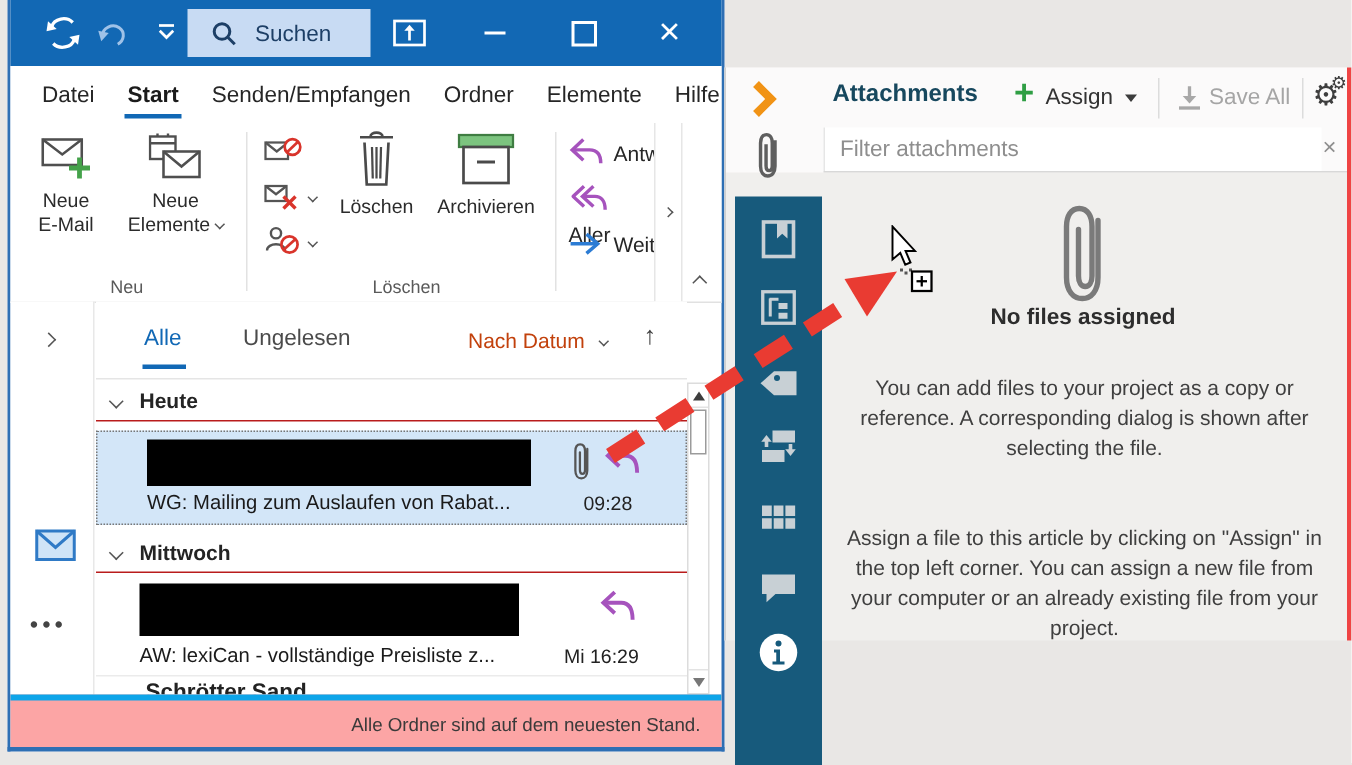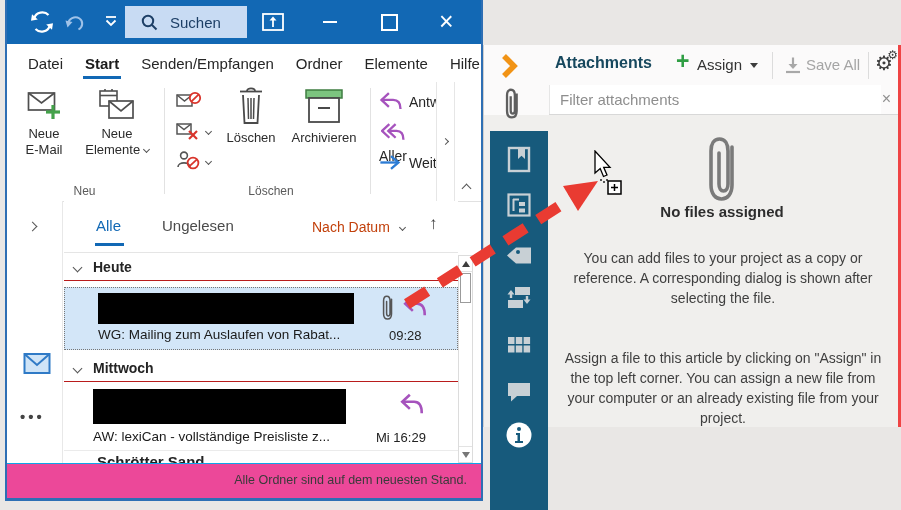--- a/index.html
+++ b/index.html
@@ -47,21 +47,21 @@
   .groupband{position:absolute;left:0;right:0;height:27px;border-bottom:1px solid #b91c1c;display:flex;align-items:center;gap:12px;padding-left:10px;box-sizing:border-box;font-size:14px;font-weight:bold;color:#242424;}
   .mailrow{position:absolute;left:0;right:0;}
   .mailrow.selected{background:#d3e6f8;border:1px dotted #777;box-sizing:border-box;}
   .redact{position:absolute;background:#000;}
   .subj{position:absolute;font-size:13.5px;color:#1a1a1a;white-space:nowrap;}
   .mtime{position:absolute;font-size:13px;color:#222;}
   .clippedrow{position:absolute;left:0;right:0;height:12px;overflow:hidden;font-size:15px;font-weight:bold;color:#222;padding-left:33px;}
   .vscroll{left:451px;top:255px;width:15px;height:208px;background:#fff;border:1px solid #dcdcdc;box-sizing:border-box;}
   .tri-up{width:0;height:0;border-left:4px solid transparent;border-right:4px solid transparent;border-bottom:6px solid #3d3d3d;}
   .tri-down{width:0;height:0;border-left:4px solid transparent;border-right:4px solid transparent;border-top:6px solid #777;}
-  .statusbar{left:0;top:463px;right:0;height:35px;background:#ec4899;border-top:1px solid #0ea5e9;box-sizing:border-box;
+  .statusbar{left:0;top:463px;right:0;height:35px;background:#fca5a5;border-top:4px solid #0ea5e9;box-sizing:border-box;
     text-align:right;font-size:12.5px;color:#3a3a3a;line-height:33px;padding-right:14px;}
 
   
   .panel{left:483px;top:0;width:418px;height:382px;background:#f0efed;border-left:1px solid #cfcfcf;border-right:3px solid #ef4444;box-sizing:border-box;margin-top:45px;}
   .panel-top{left:0;top:0;right:0;height:70px;background:#fbfafa;}
   .ptitle{left:71px;top:9px;font-size:16px;font-weight:bold;color:#17485e;}
   .hdiv{position:absolute;top:7px;width:1px;height:27px;background:#dcdcdc;}
   .assign-plus{left:192px;top:3px;font-size:23px;font-weight:bold;color:#2f9e44;}
   .assign-label{left:213px;top:11px;font-size:15px;color:#333;}
   .saveall-label{left:322px;top:11px;font-size:15px;color:#a5a5a5;}

